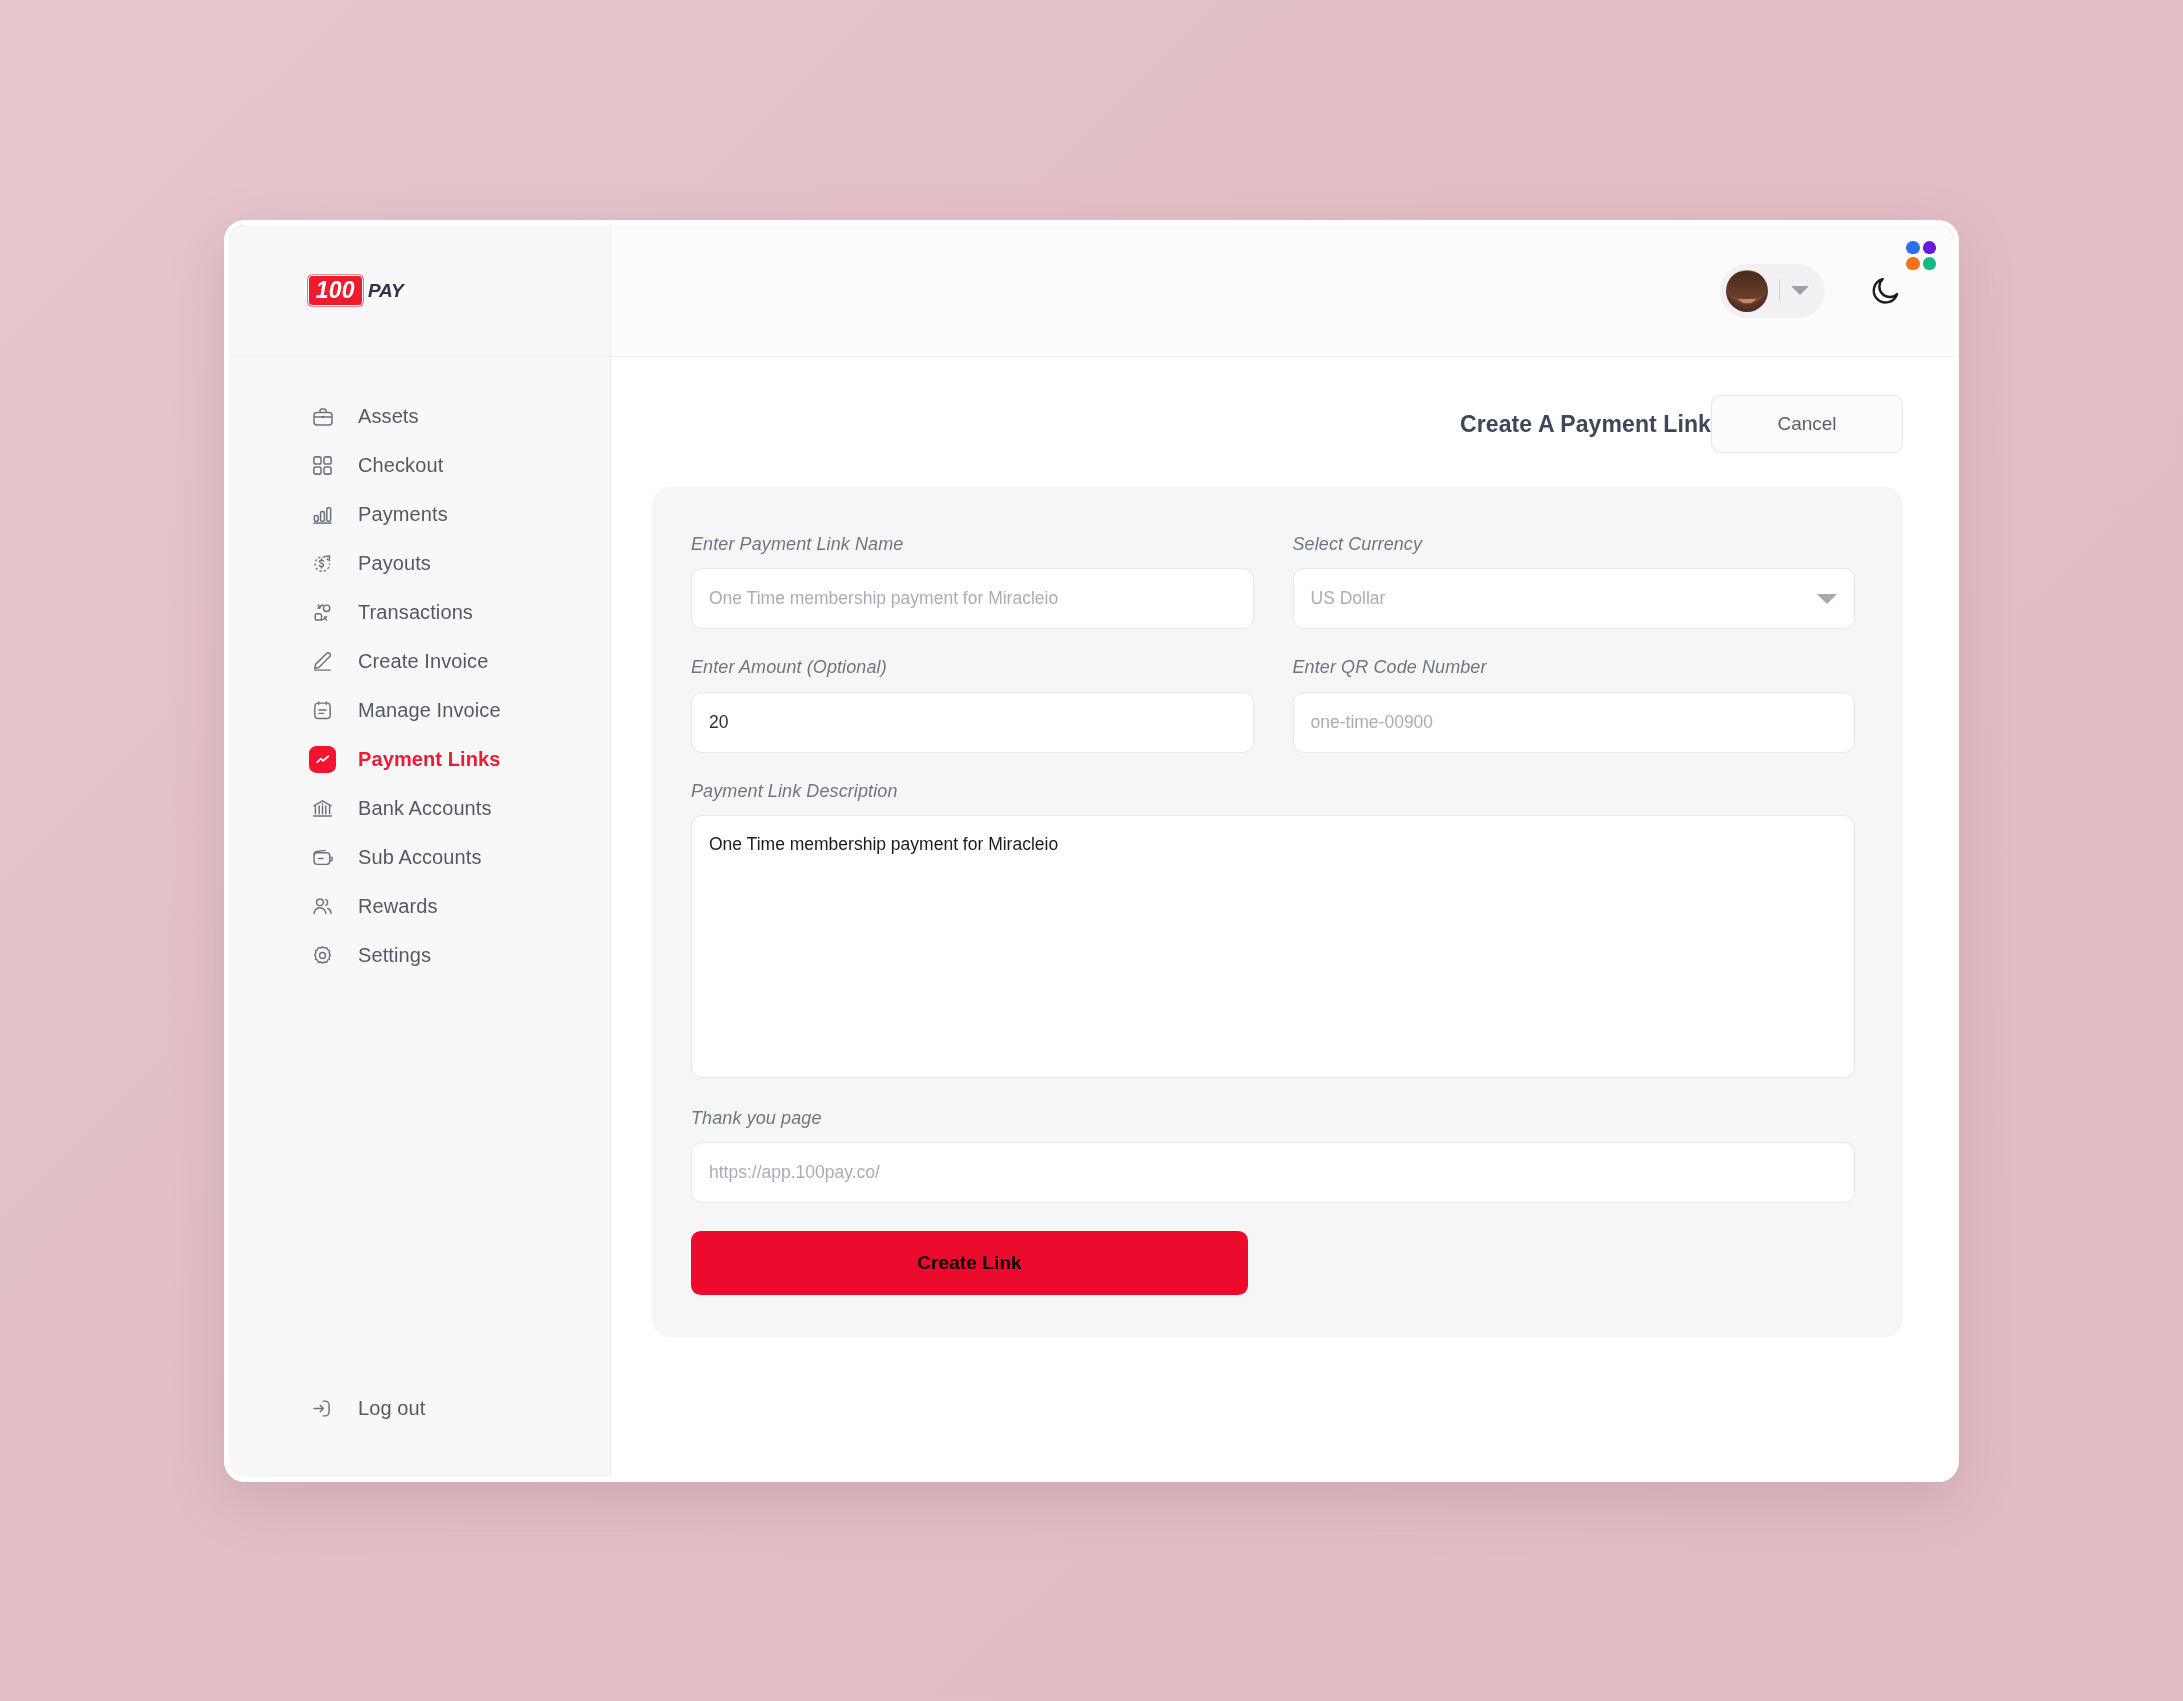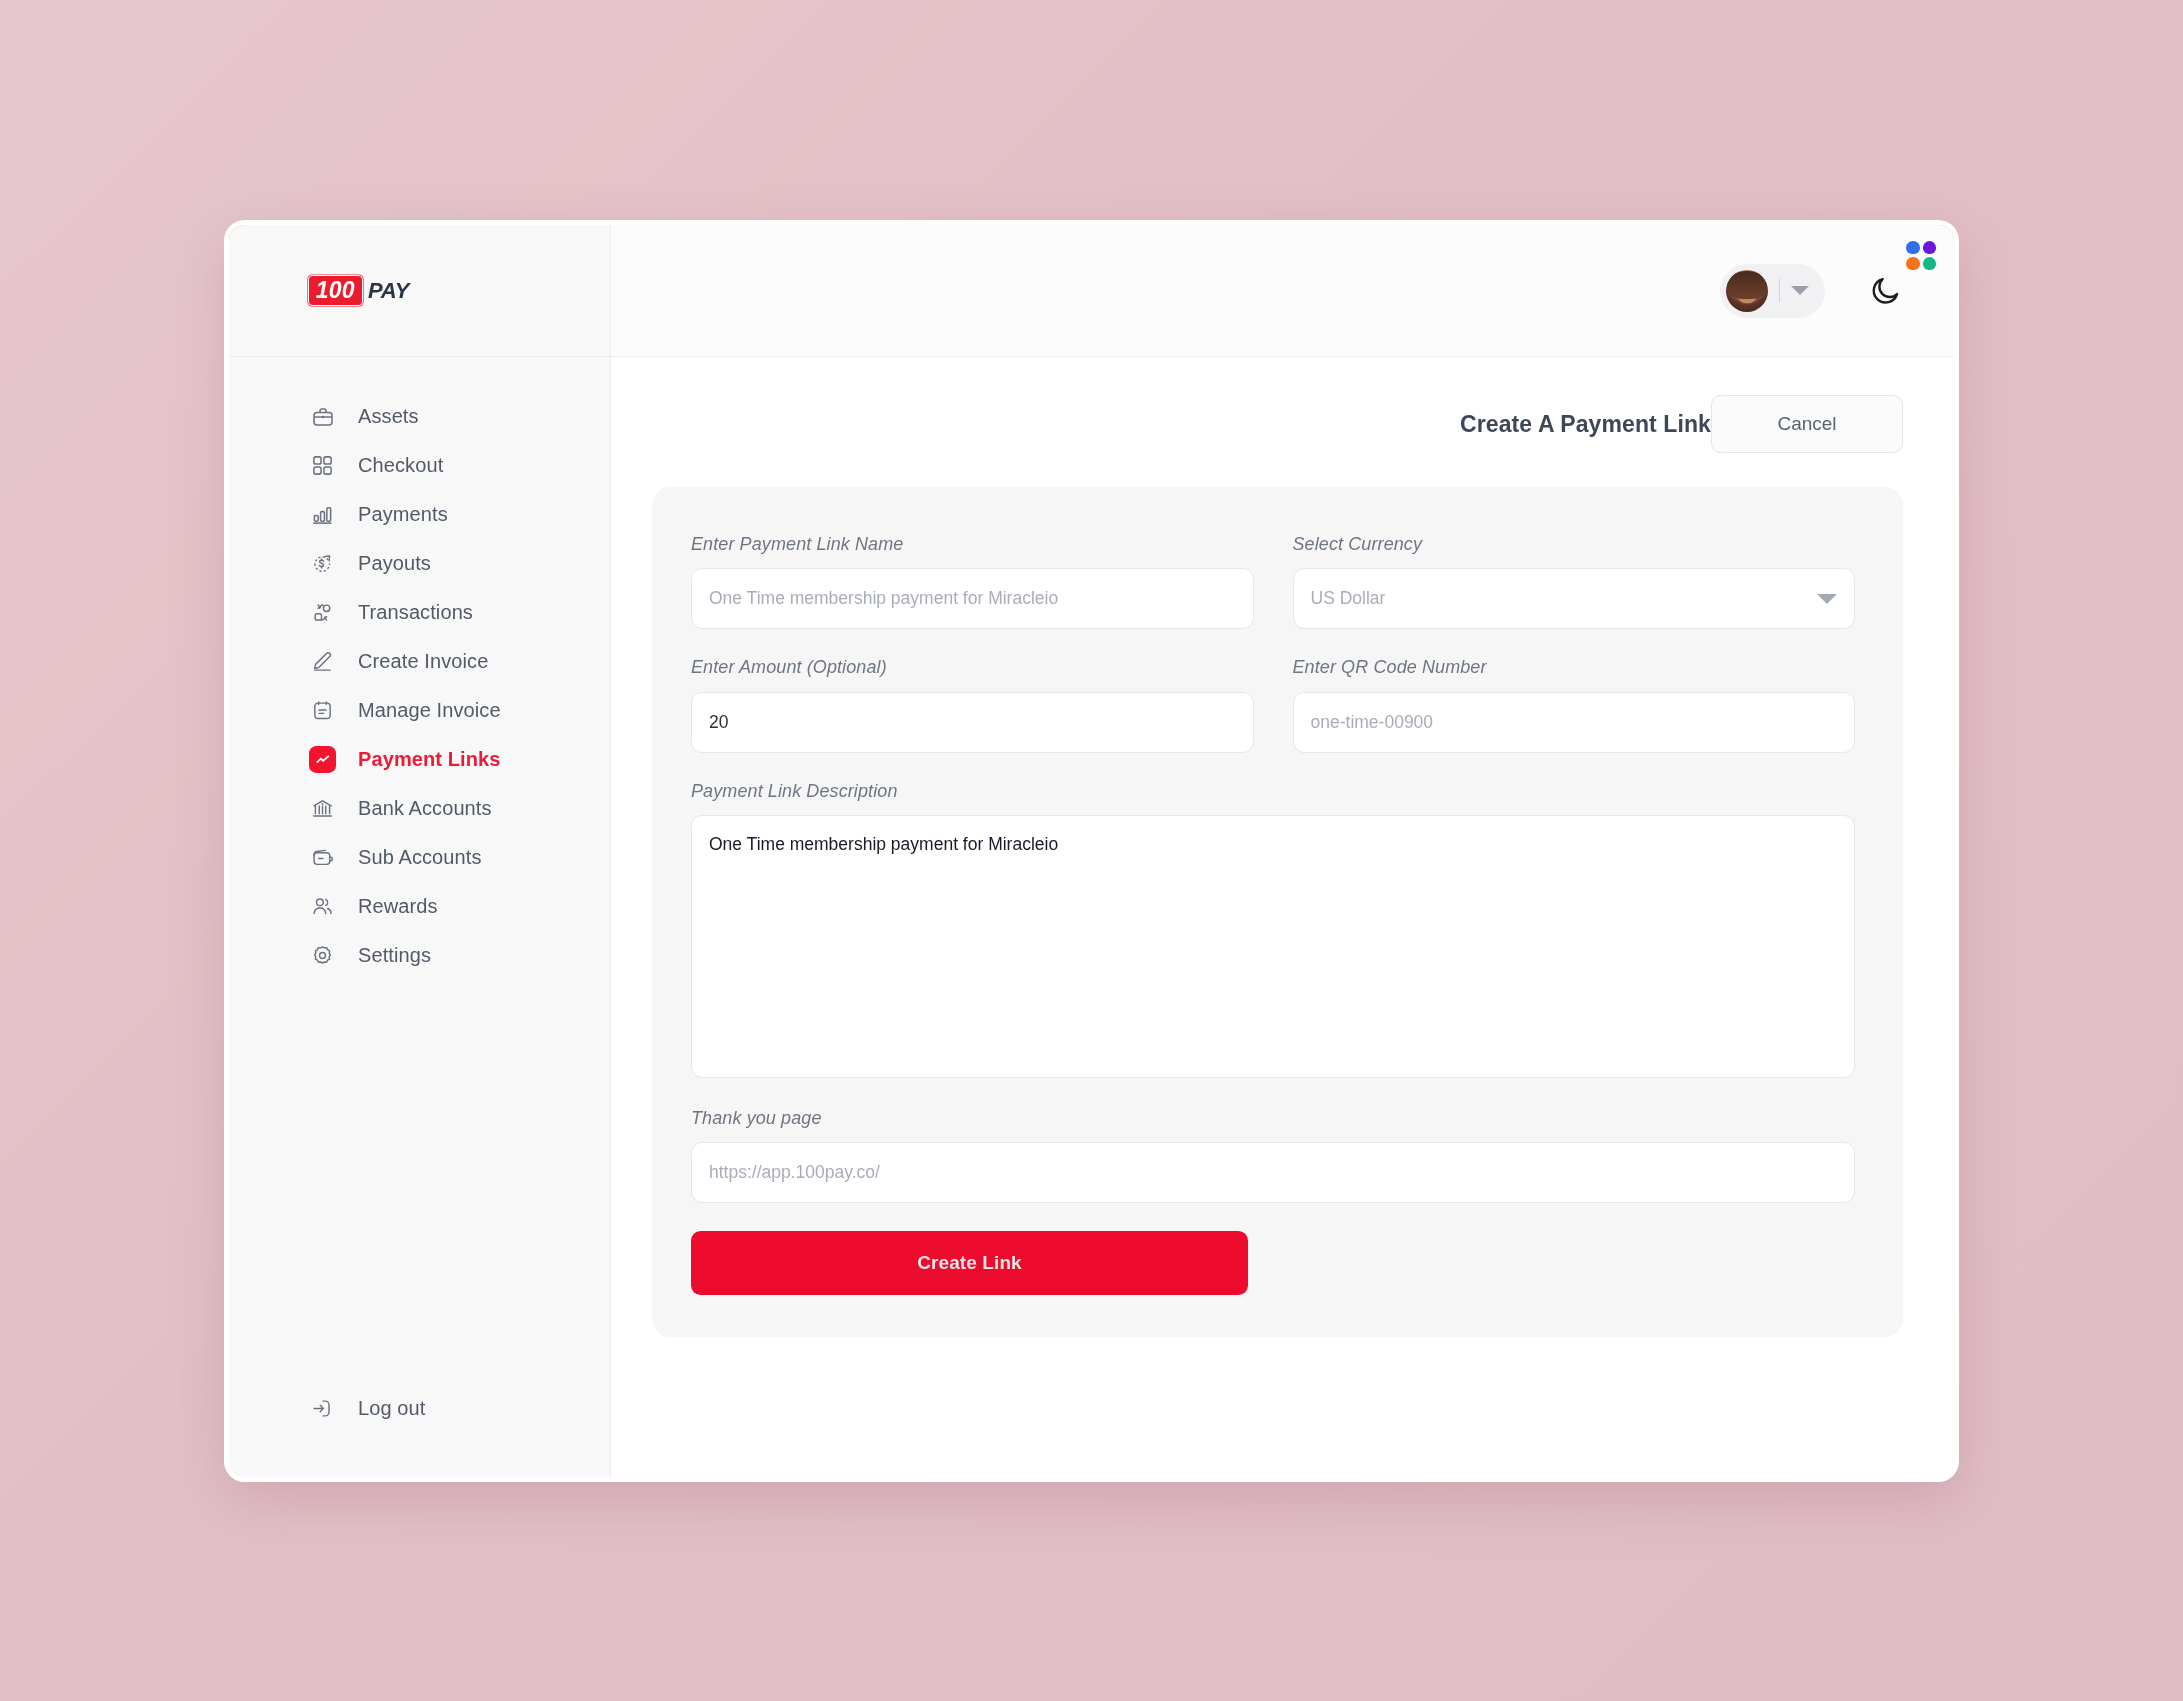--- a/index.html
+++ b/index.html
@@ -58,21 +58,21 @@
     padding: 3px 6.7px 3.6px 6.7px;
     border-radius: 4.2px;
     line-height: 1;
     border: 1.2px solid #ffffff;
     box-shadow: 0 0 0 0.6px #ed1b2e;
   }
   .logo-pay {
     color: #2b3445;
     font-weight: 800;
     font-style: italic;
-    font-size: 22px;
+    font-size: 19px;
     letter-spacing: -0.3px;
     line-height: 1;
     margin-left: 5.4px;
   }
   .topbar-rest {
     flex: 1;
     background: #fcfcfd;
     border-bottom: 1.2px solid #ededf0;
     display: flex;
     align-items: center;
@@ -270,21 +270,21 @@
     resize: none;
     outline: none;
     line-height: 1.45;
   }
   .create-btn {
     width: 557px;
     height: 64px;
     background: #ec0b2c;
     border: none;
     border-radius: 9.7px;
-    color: #e5e5e5;
+    color: #000000;
     font-size: 19px;
     font-weight: 700;
     cursor: pointer;
     font-family: "Liberation Sans", sans-serif;
     letter-spacing: 0.1px;
   }
 </style>
 </head>
 <body>
 

